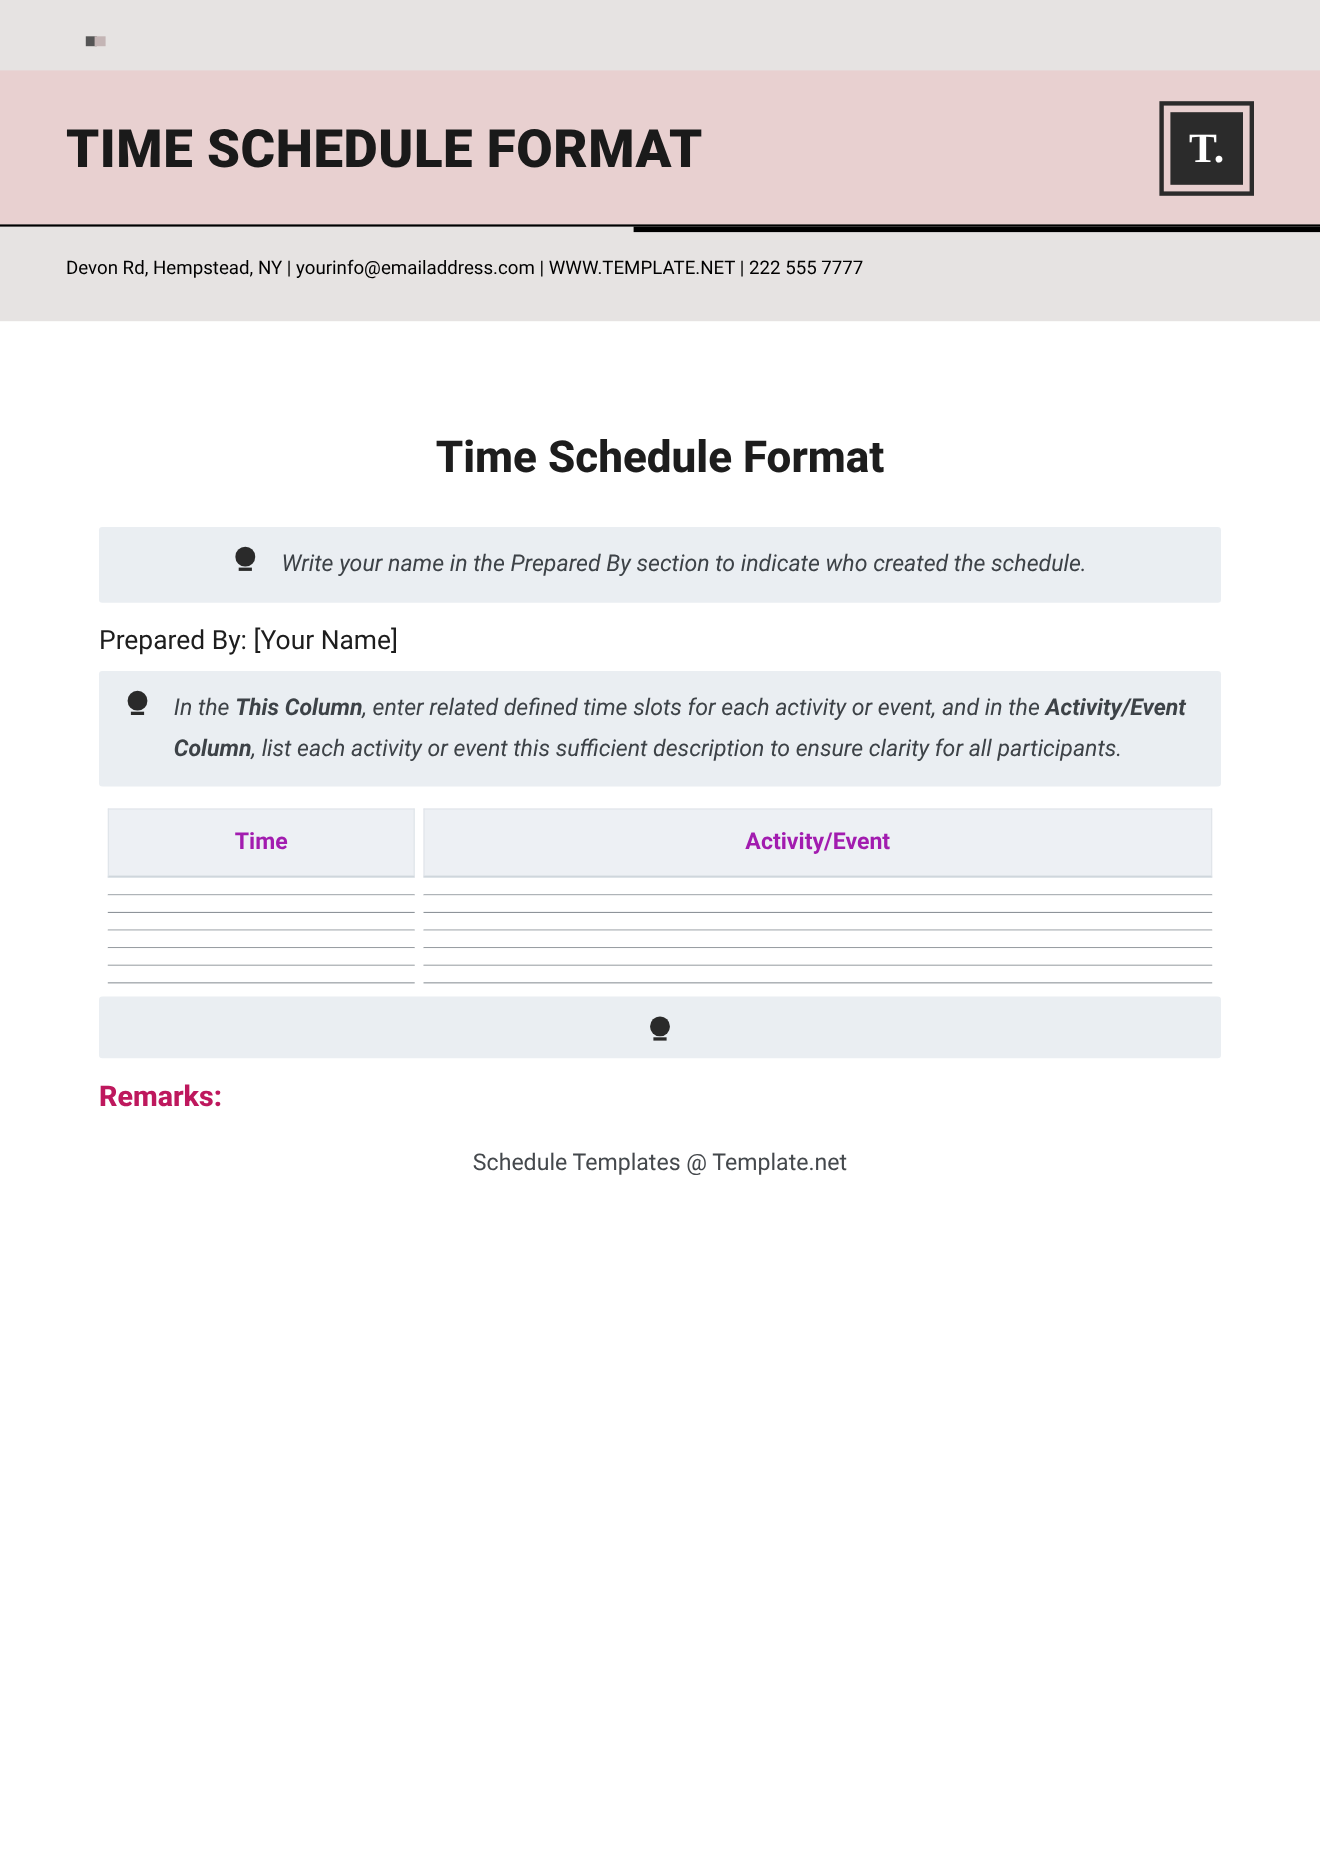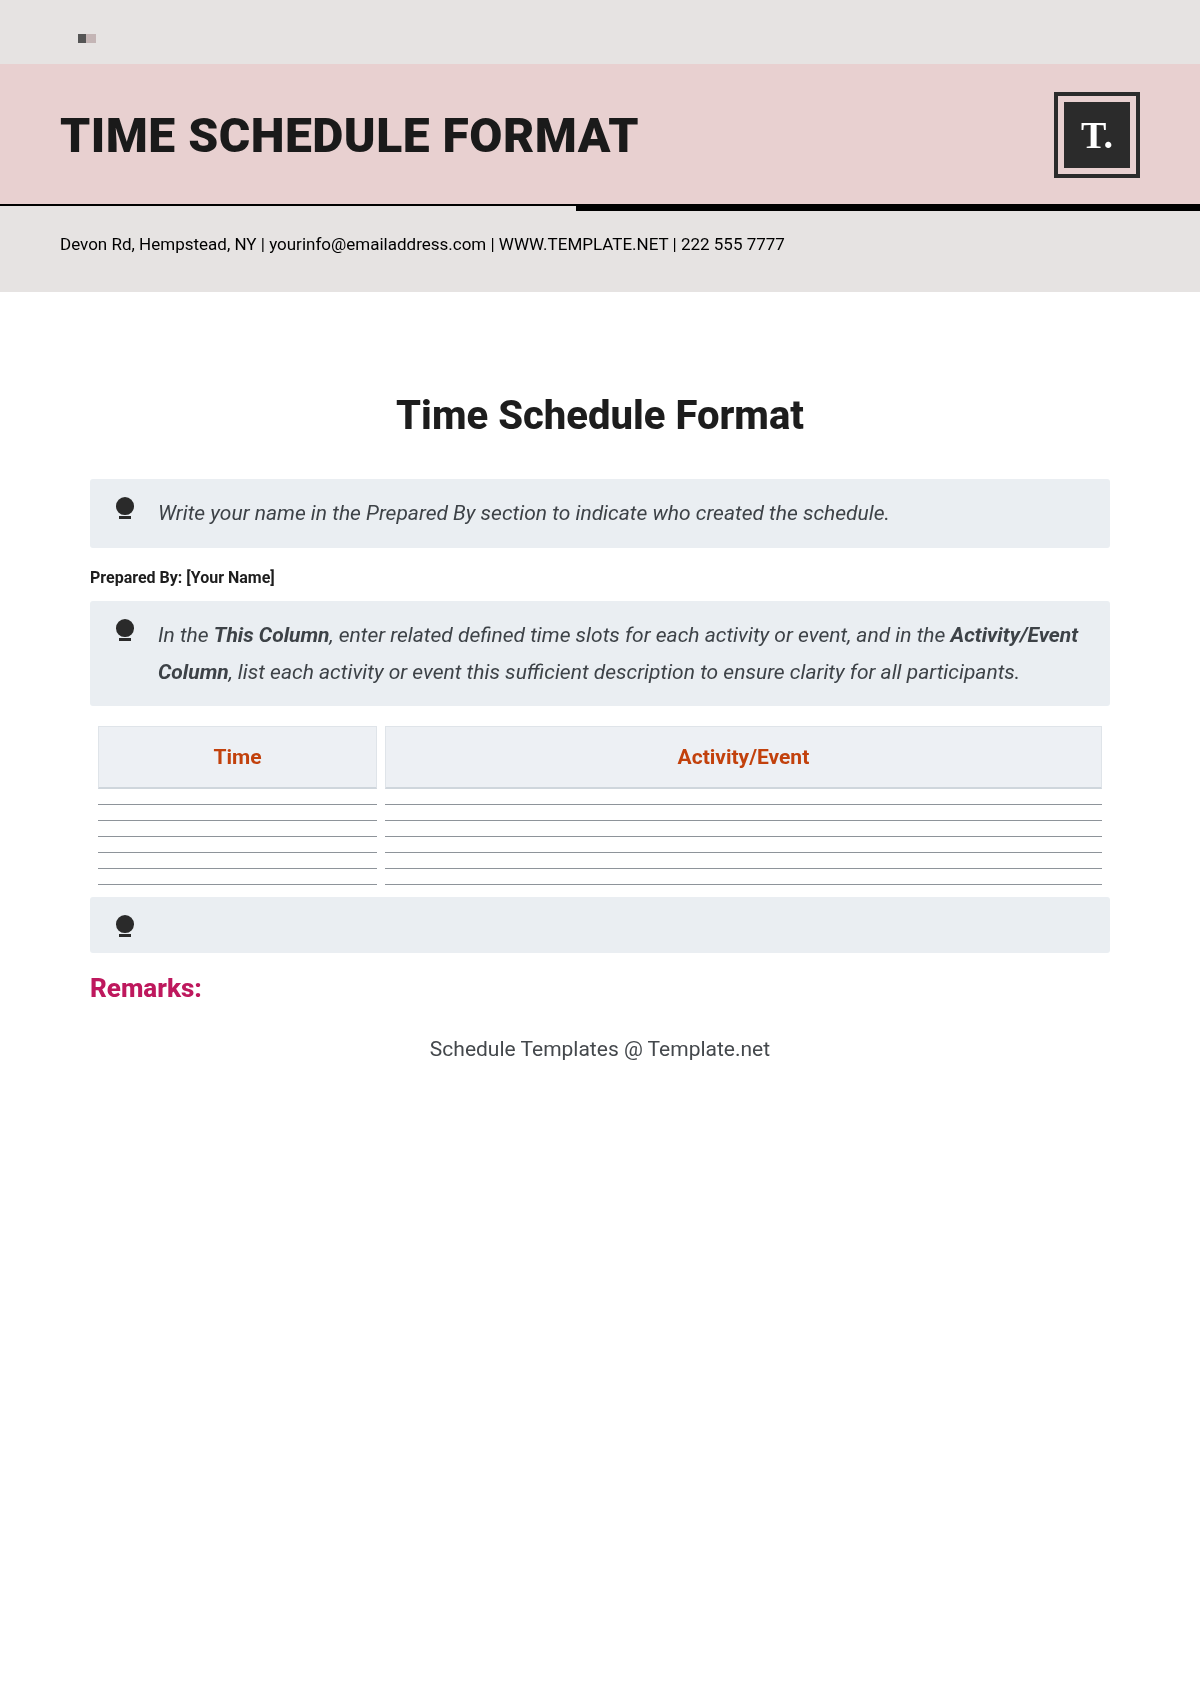--- a/index.html
+++ b/index.html
@@ -67,20 +67,21 @@
     margin-bottom: 40px;
   }
   .tip-box {
     background: #eaeef2;
     border-radius: 3px;
     padding: 16px 24px 16px 24px;
     display: flex;
     gap: 22px;
     align-items: flex-start;
     margin-bottom: 20px;
+    justify-content: center;
   }
   .tip-icon {
     flex: 0 0 auto;
     width: 22px;
     margin-top: 2px;
     color: #2a2a2a;
     display:flex; flex-direction:column; align-items:center;
   }
   .bulb {
     width: 18px; height: 18px;
@@ -93,35 +94,35 @@
     margin-top: 1px;
   }
   .tip-text {
     font-style: italic;
     font-size: 21px;
     line-height: 1.75;
     color: #3d4247;
   }
   .tip-text .bold { font-weight: 700; font-style: italic; }
   .section-label {
-    font-size: 16px;
-    font-weight: 700;
+    font-size: 24px;
+    font-weight: 400;
     margin: 10px 0 14px 0;
     color: #1d1d1d;
   }
 
   .sched-table {
     width: 100%;
     border-collapse: separate;
     border-spacing: 8px 0;
     margin: 20px 0 12px 0;
   }
   .sched-table th {
     background: #edf0f4;
-    color: #c2410c;
+    color: #a21caf;
     font-weight: 700;
     font-size: 21px;
     padding: 18px 8px;
     border: 1px solid #dfe4e9;
     border-bottom: 2px solid #cfd6dc;
     text-align: center;
   }
   .sched-table th:first-child { width: 28%; }
   .sched-table td {
     border-bottom: 1px solid #8e949a;

